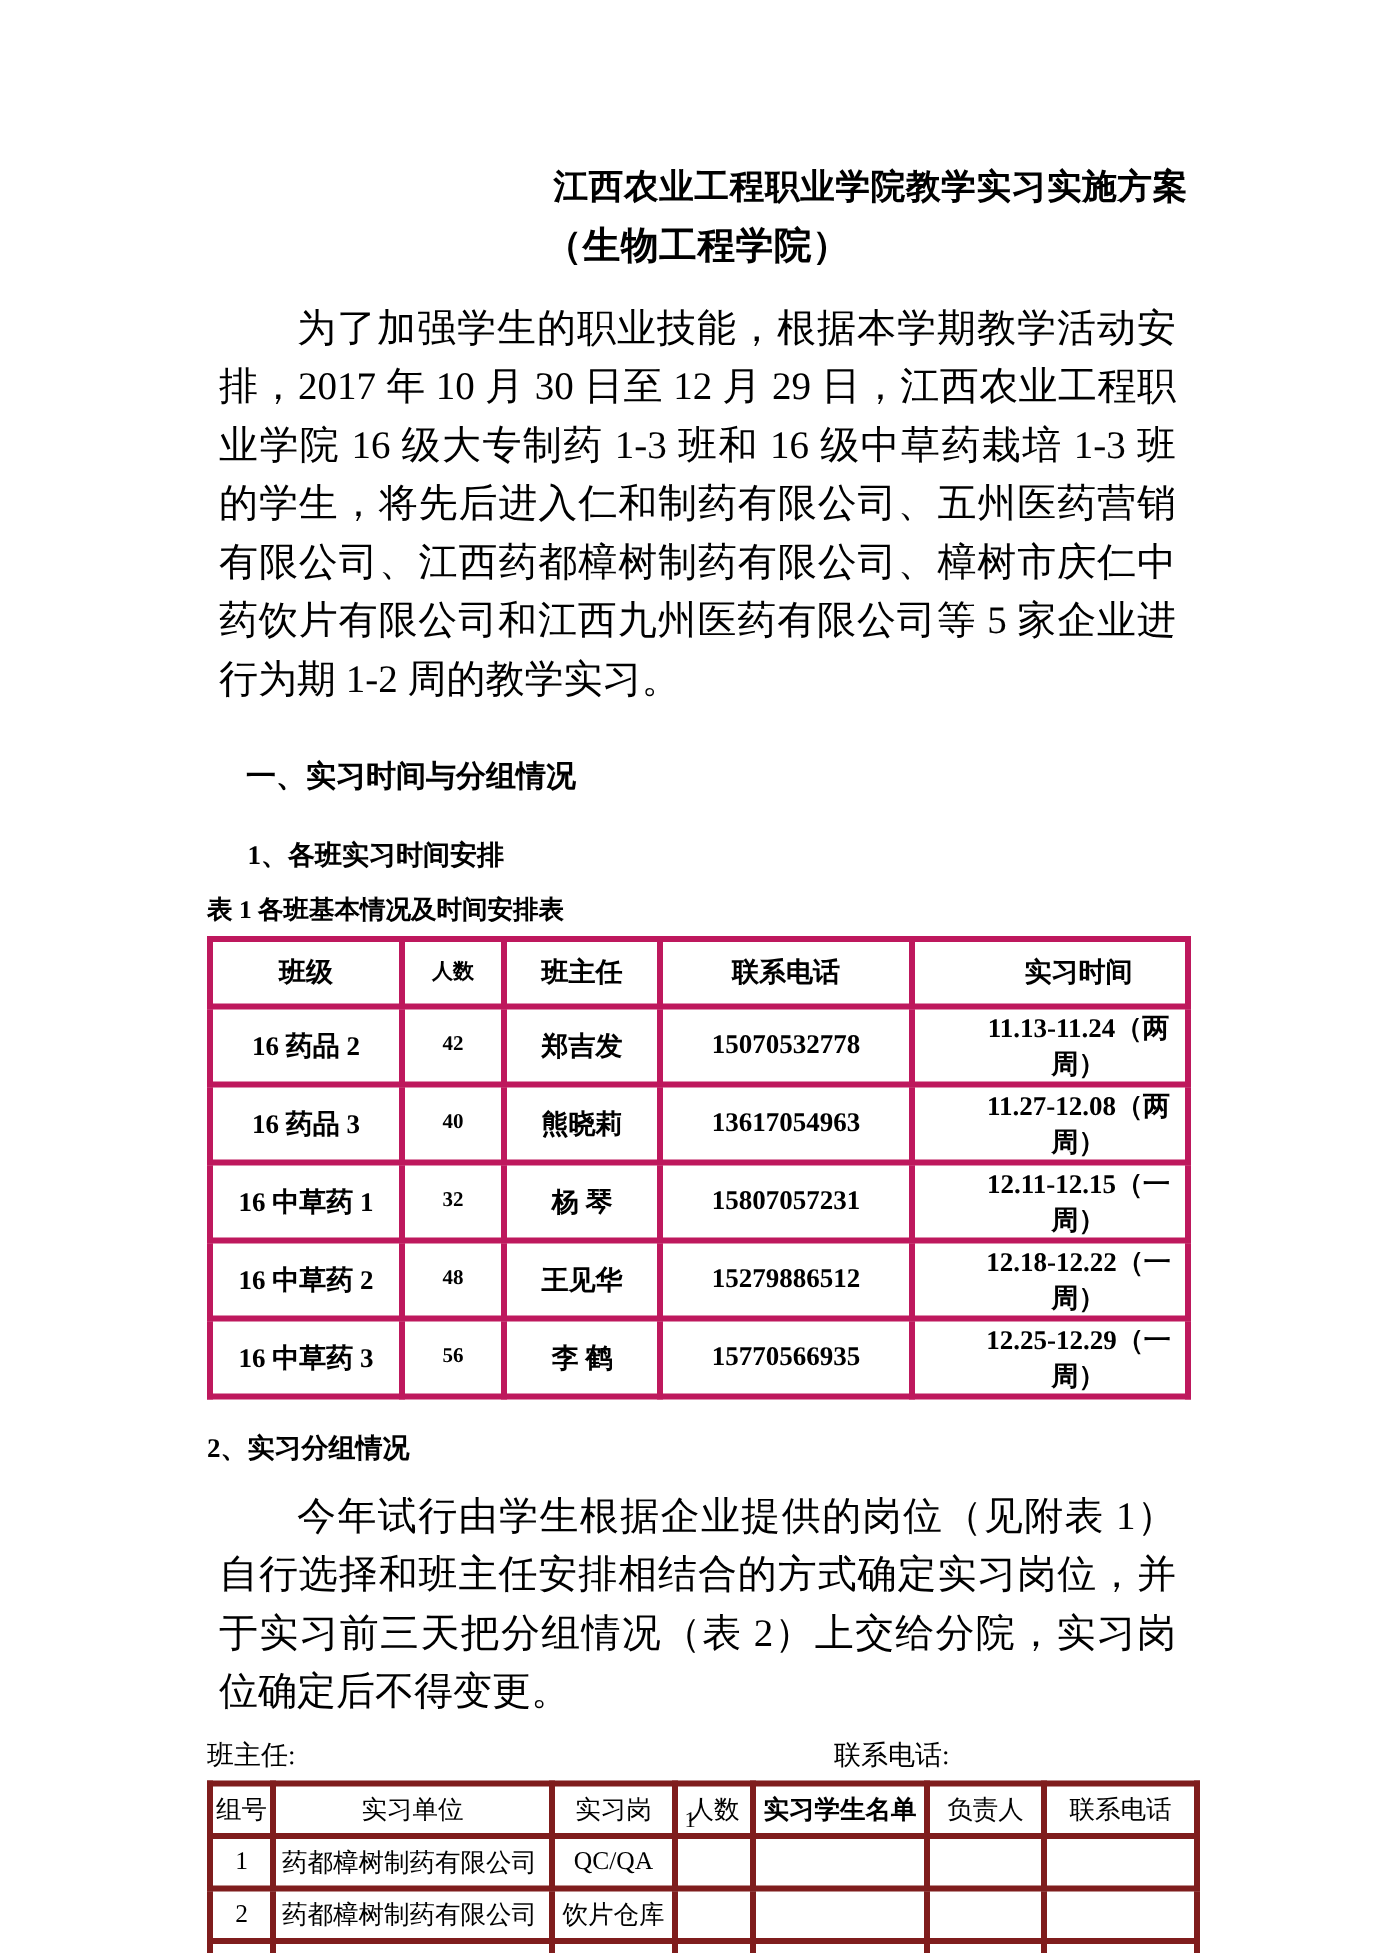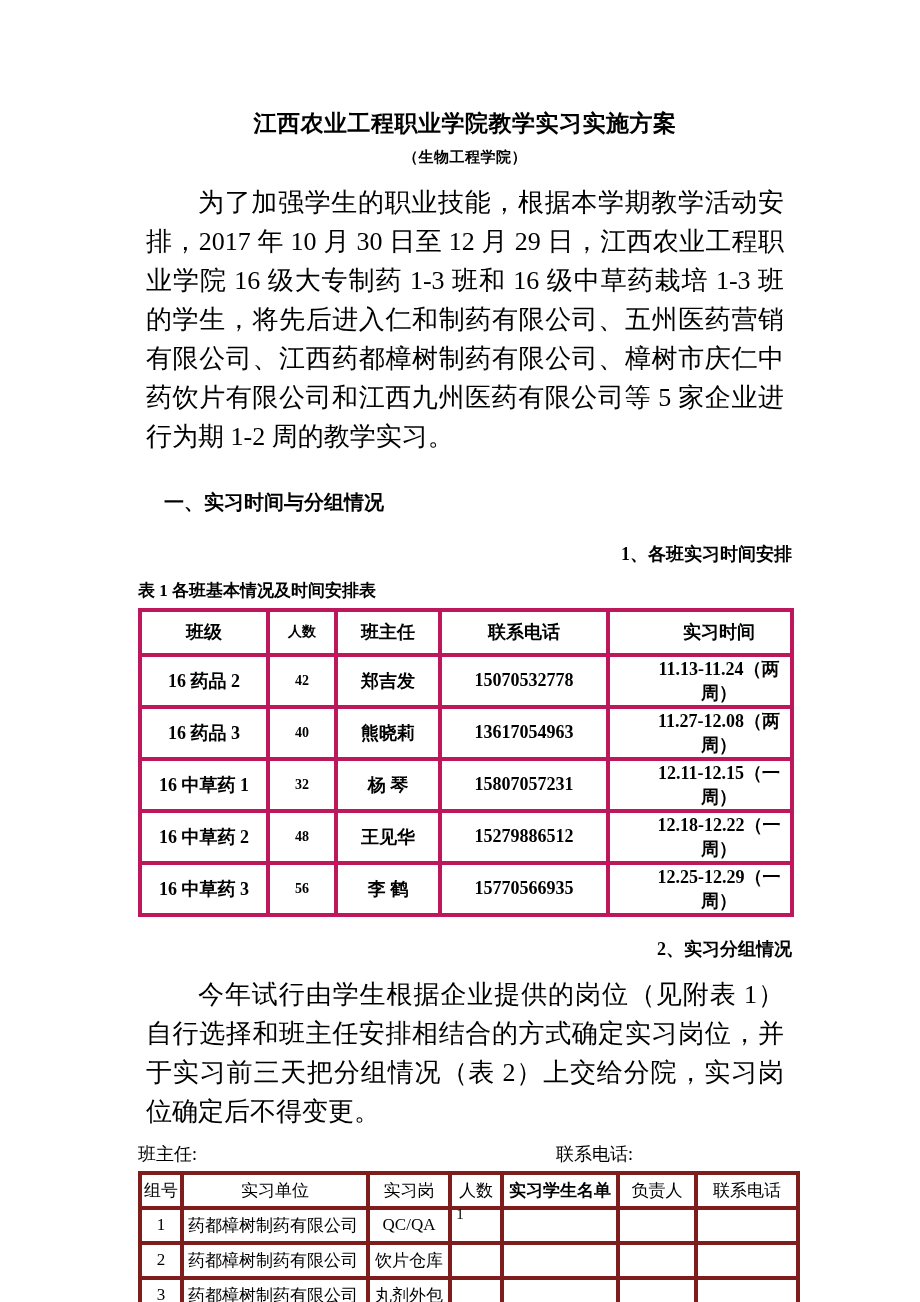--- a/index.html
+++ b/index.html
@@ -16,31 +16,30 @@
     width: 920px;
     height: 1302px;
     background: #ffffff;
     box-sizing: border-box;
     padding: 108px 128px 0 138px;
     overflow: hidden;
   }
 
   
   .doc-title {
-    text-align: center;
+    text-align: right;
     font-size: 23px;
     font-weight: bold;
     letter-spacing: 0.5px;
     line-height: 1.5;
     margin: 0 0 2px 0;
-    font-family: Liberation Mono, monospace;
   }
   .doc-subtitle {
     text-align: center;
-    font-size: 15px;
+    font-size: 25px;
     font-weight: bold;
     letter-spacing: 0.5px;
     line-height: 1.6;
     margin: 0 0 14px 0;
   }
 
   
   .para {
     font-size: 26px;
     line-height: 39px;
@@ -56,21 +55,20 @@
     margin: 26px 0 0 0;
     text-indent: 1.3em;
     line-height: 40px;
   }
   .h2-section {
     font-size: 18px;
     font-weight: bold;
     margin: 14px 0 0 0;
     text-indent: 1.5em;
     line-height: 36px;
-    text-align: right;
   }
   .h2-section.flush {
     text-indent: 0;
   }
   .table-caption {
     font-size: 17px;
     font-weight: bold;
     margin: 4px 0 2px 0;
     line-height: 30px;
   }

